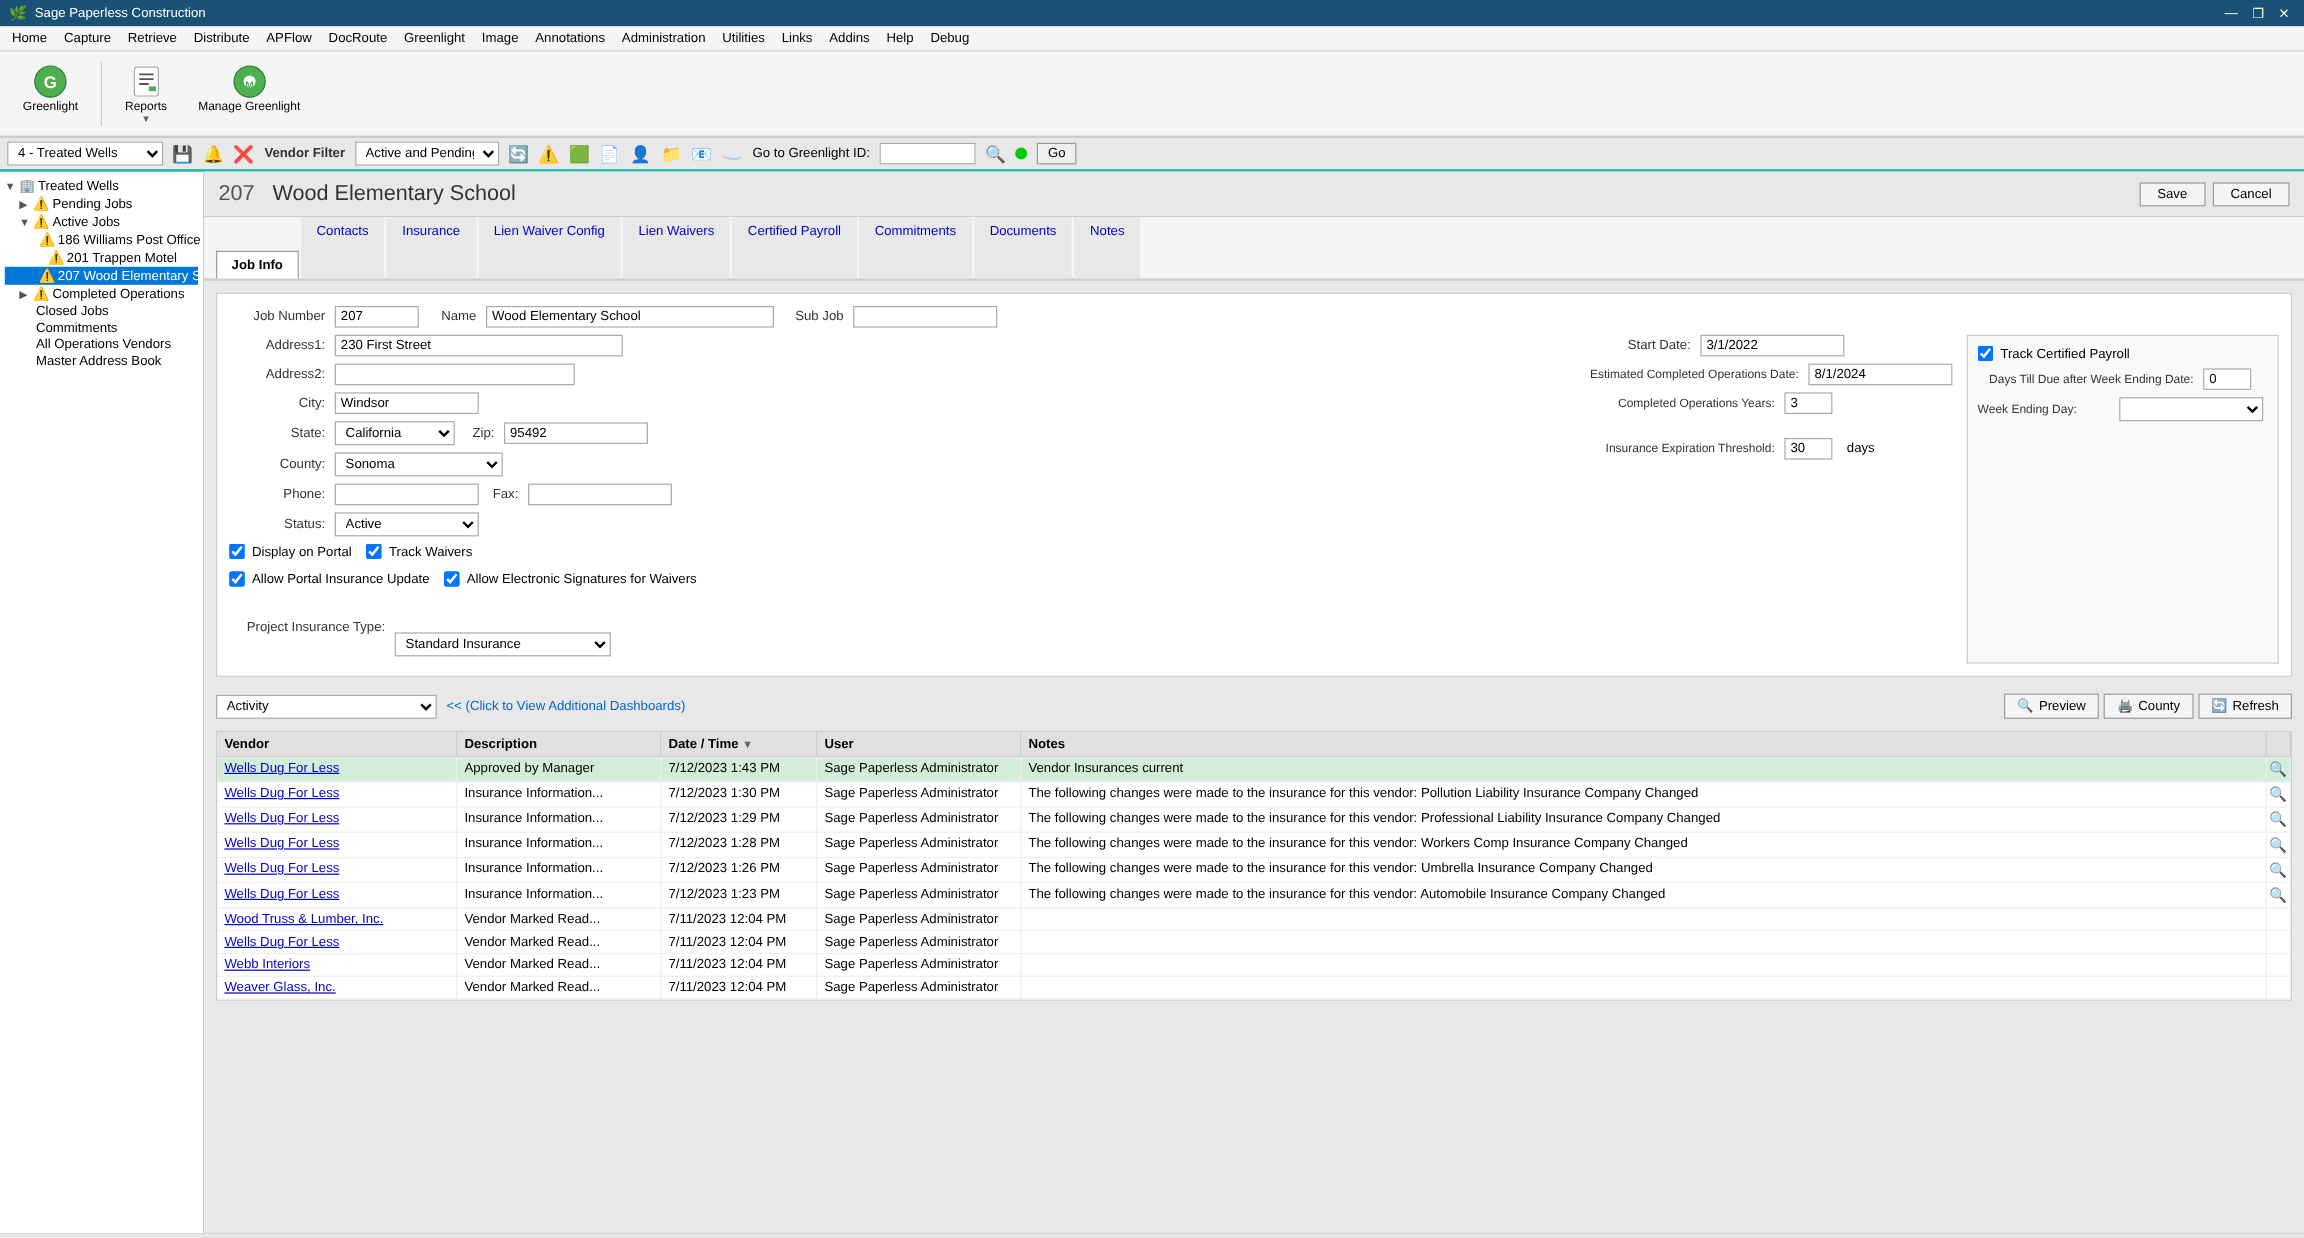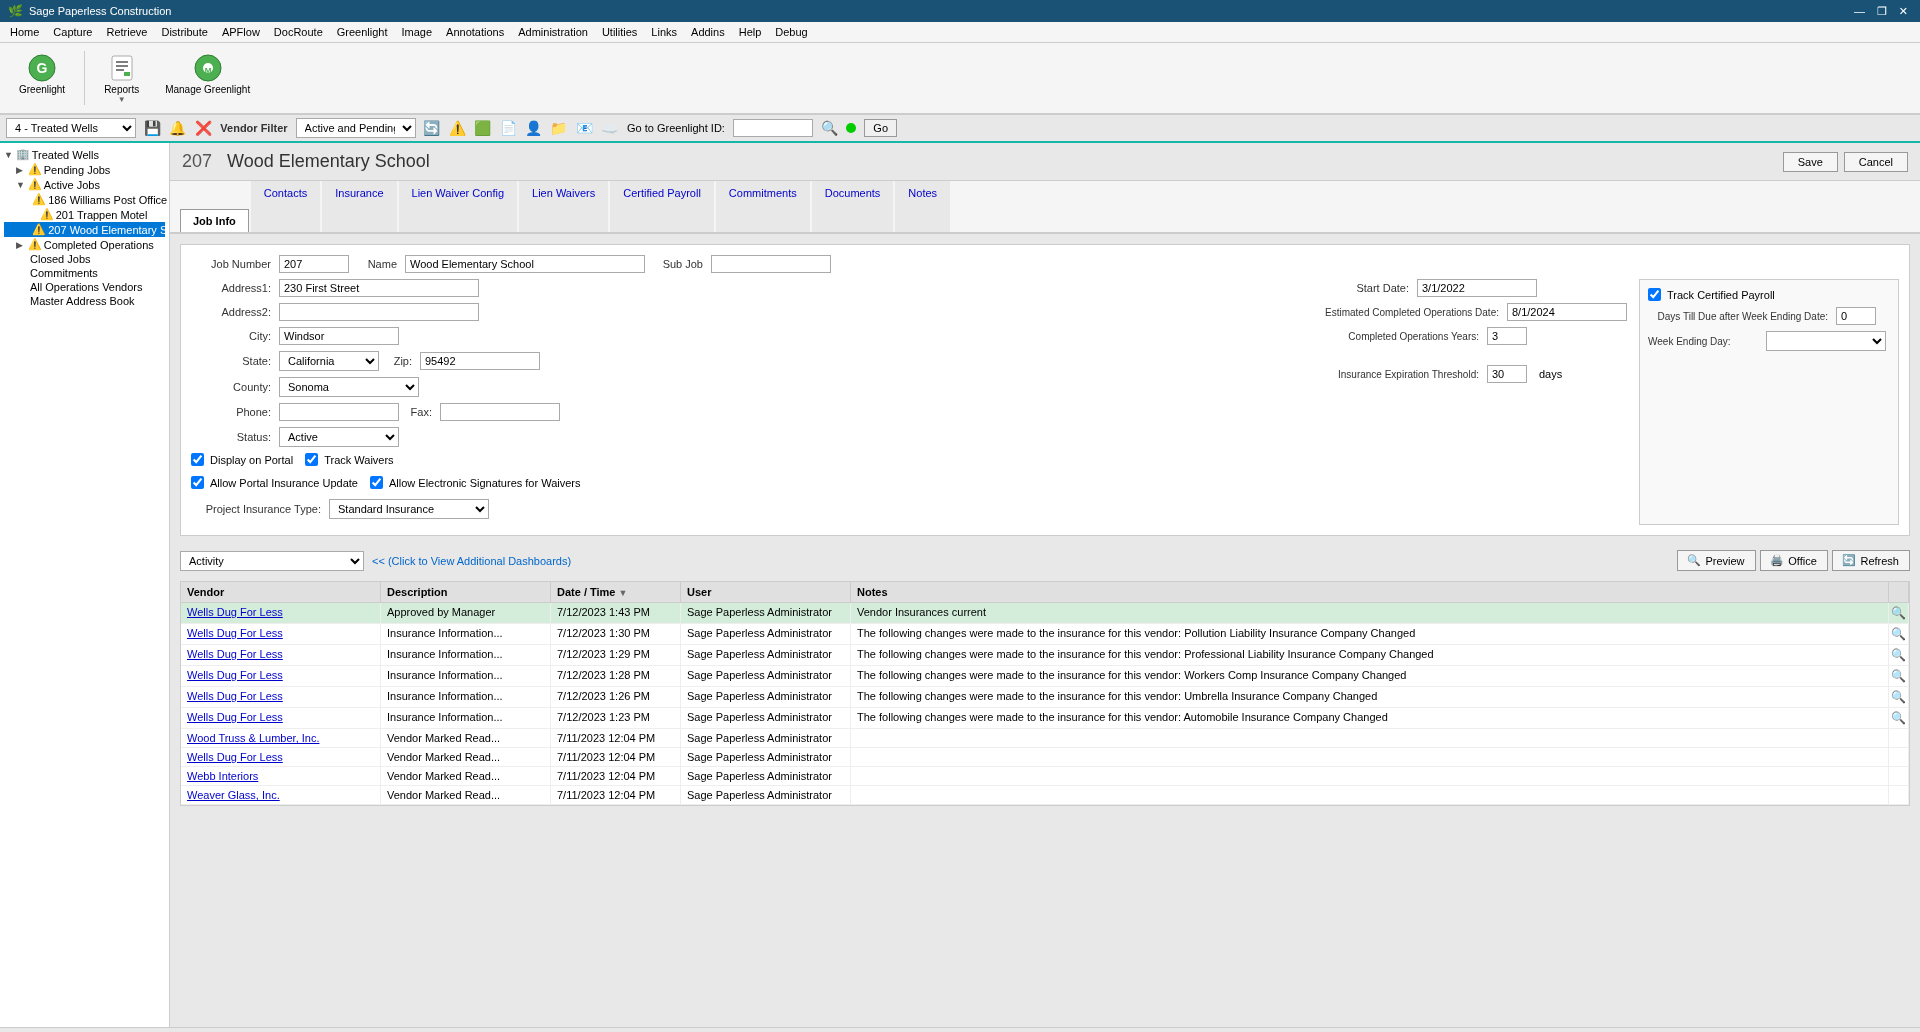--- a/index.html
+++ b/index.html
@@ -298,21 +298,21 @@
         <input class="form-input" type="text" value="Wood Elementary School" style="width: 240px;">
         <span class="form-label" style="min-width:50px;">Sub Job</span>
         <input class="form-input medium" type="text" value="" style="">
       </div>
 
       <div class="form-columns">
 
         <div class="form-col-left">
           <div class="form-row">
             <span class="form-label">Address1:</span>
-            <input class="form-input" type="text" value="230 First Street" style="width: 200px;">
+            <input class="form-input" type="text" value="230 First Street" style="width: 240px;">
           </div>
           <div class="form-row">
             <span class="form-label">Address2:</span>
             <input class="form-input" type="text" value="" style="width: 200px;">
           </div>
           <div class="form-row">
             <span class="form-label">City:</span>
             <input class="form-input medium" type="text" value="Windsor" style="">
           </div>
           <div class="form-row">
@@ -357,21 +357,21 @@
               <input type="checkbox" checked="" style="">
               <span>Allow Portal Insurance Update</span>
             </div>
             <div class="checkbox-row">
               <input type="checkbox" checked="" style="">
               <span>Allow Electronic Signatures for Waivers</span>
             </div>
           </div>
           <div class="form-row">
             <span class="form-label" style="min-width:130px;">Project Insurance Type:</span>
-            <select class="form-select" style="width:160px;">
+            <select class="form-select" style="width:180px;margin-top:28px;">
               <option>Standard Insurance</option>
             </select>
           </div>
         </div>
 
         <div style="flex:0 0 320px;">
           <div class="form-row">
             <span class="form-label" style="min-width:100px;text-align:right;">Start Date:</span>
             <input class="form-input medium" type="text" value="3/1/2022" style="">
           </div>
@@ -424,21 +424,21 @@
           <option>Activity</option>
         </select>
         <span class="dashboard-link">&lt;&lt; (Click to View Additional Dashboards)</span>
         <div class="dashboard-btns">
           <button class="dash-btn">
             <span>🔍</span>
             <span>Preview</span>
           </button>
           <button class="dash-btn">
             <span>🖨️</span>
-            <span>Office</span>
+            <span>County</span>
           </button>
           <button class="dash-btn">
             <span>🔄</span>
             <span>Refresh</span>
           </button>
         </div>
       </div>
     </div>
 
     <div id="activity-table">

